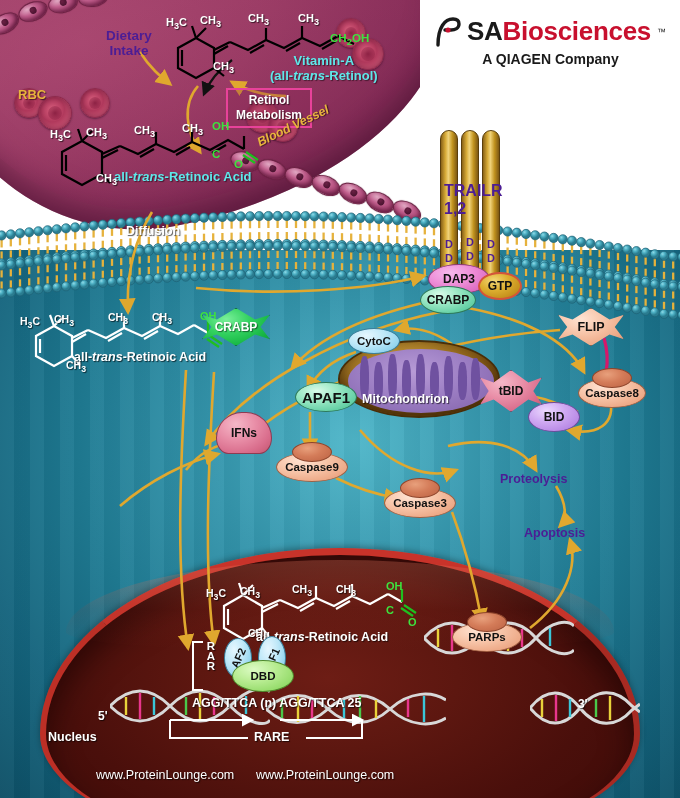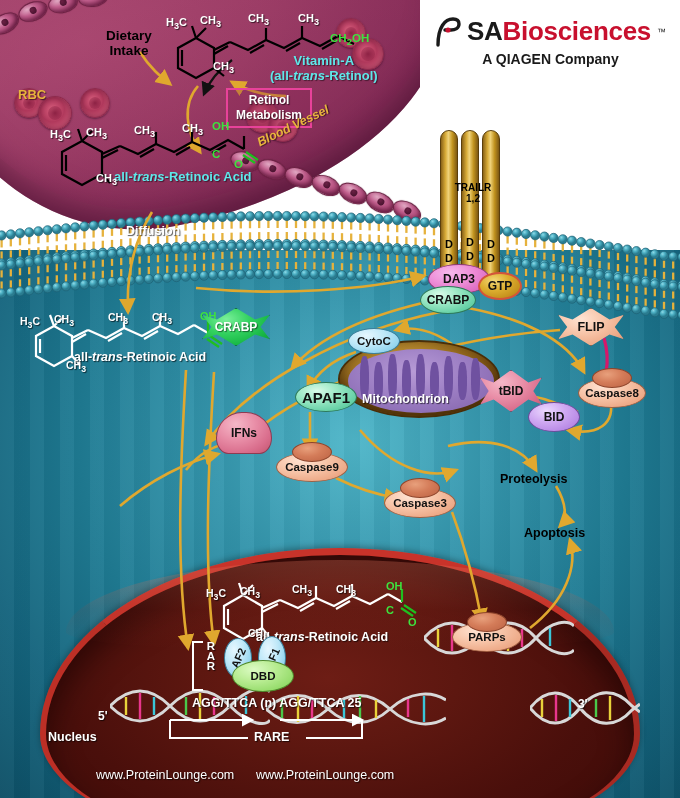--- a/index.html
+++ b/index.html
@@ -83,21 +83,21 @@
   #nucleus-gloss {
     left:66px; top:560px; width:548px; height:90px;
     border-radius: 50% 50% 40% 40% / 80% 80% 20% 20%;
     background: linear-gradient(180deg, rgba(230,120,95,.30) 0%, rgba(170,60,45,.10) 55%, rgba(0,0,0,0) 100%);
     pointer-events:none;
   }
 
   
   .lbl { position:absolute; white-space:nowrap; line-height:1.12; }
   .lbl-white { color:#ffffff; font-weight:bold; text-shadow: 1px 1px 1px rgba(0,0,0,.65); }
-  .lbl-black { color:#000000; font-weight:bold; }
+  .lbl-black { color:#4c1d95; font-weight:bold; }
   .lbl-cyan  { color:#5fe8ea; font-weight:bold; text-shadow: 1px 1px 1px rgba(0,0,0,.5); }
   .lbl-gold  { color:#e8b53c; font-weight:bold; text-shadow: 1px 1px 1px rgba(0,0,0,.55); }
   .lbl-green { color:#3ee23e; font-weight:bold; }
   .italic { font-style: italic; }
 
   .retinol-box {
     border:2px solid #e8429a; background: rgba(140,40,85,.30);
     color:#ffffff; font-weight:bold; padding:3px 8px; text-align:center;
     font-size:12px; line-height:1.25; text-shadow:1px 1px 1px rgba(0,0,0,.6);
   }
@@ -1094,21 +1094,21 @@
          background:linear-gradient(90deg,#8a6317 0%,#d7ab38 28%,#f0d37a 46%,#c1931f 72%,#7d5812 100%);
          border:1.3px solid #5b3f0c;"></div>
     <div class="abs" style="left:21px;top:0px;width:18px;height:162px;border-radius:9px;
          background:linear-gradient(90deg,#8a6317 0%,#d7ab38 28%,#f0d37a 46%,#c1931f 72%,#7d5812 100%);
          border:1.3px solid #5b3f0c;"></div>
     <div class="abs" style="left:42px;top:0px;width:18px;height:162px;border-radius:9px;
          background:linear-gradient(90deg,#8a6317 0%,#d7ab38 28%,#f0d37a 46%,#c1931f 72%,#7d5812 100%);
          border:1.3px solid #5b3f0c;"></div>
   </div>
 
-  <div class="lbl lbl-black" style="left:444px;top:182px;font-size:10px;text-align:center;width:58px;z-index:7;">
+  <div class="lbl lbl-black" style="left:444px;top:182px;font-size:16px;text-align:left;width:58px;z-index:7;">
     <div>TRAILR</div>
     <div>1,2</div>
   </div>
 
   <div class="lbl lbl-black abs" style="left:445px;top:238px;font-size:11px;text-align:center;z-index:7;line-height:1.25;">
     <div>D</div>
       <div>D</div>
   </div>
   <div class="lbl lbl-black abs" style="left:466px;top:236px;font-size:11px;text-align:center;z-index:7;line-height:1.25;">
     <div>D</div>

